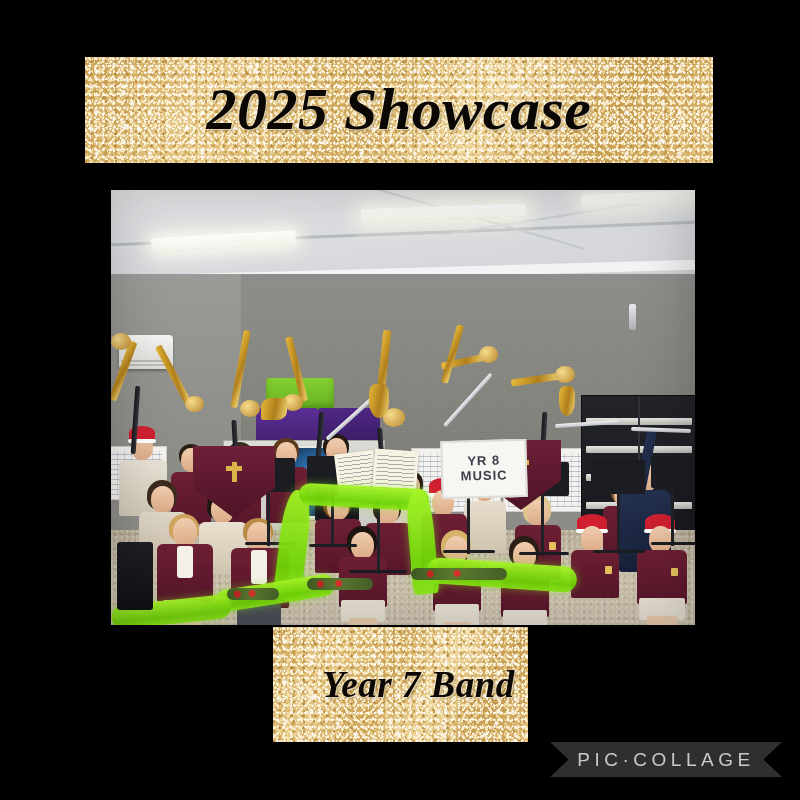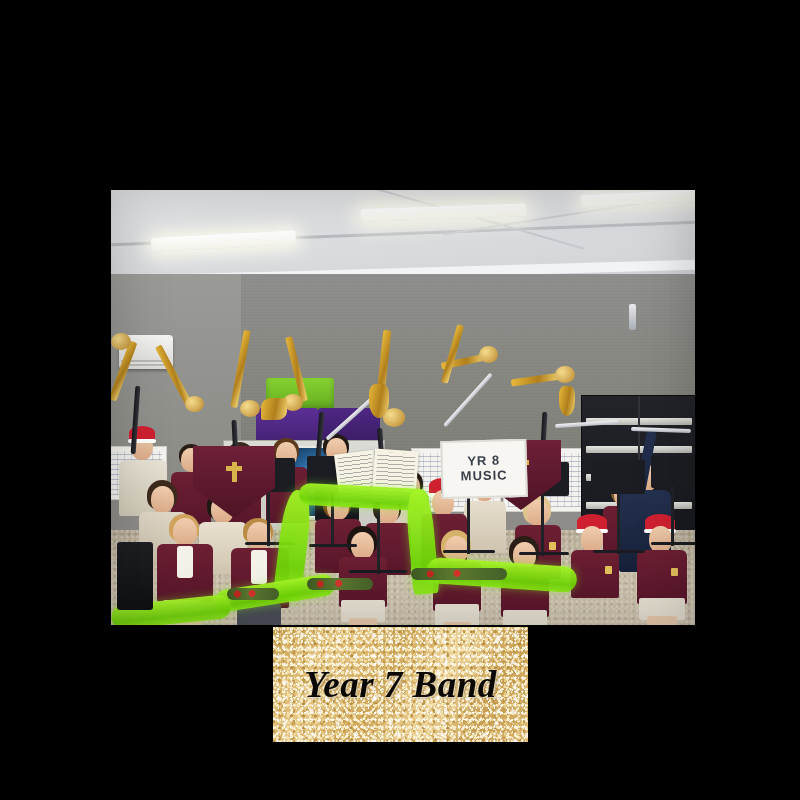--- a/index.html
+++ b/index.html
@@ -70,21 +70,21 @@
        1px 1px 0 rgba(255,246,214,.55),
        2px 2px 2px rgba(120,88,30,.45),
       -1px -1px 0 rgba(255,250,230,.30);
     letter-spacing:.5px;
   }
 
   #title-banner{left:85px;top:57px;width:628px;height:106px;}
   #title-banner .label{font-size:60px;}
 
   #caption-banner{left:273px;top:627px;width:255px;height:115px;}
-  #caption-banner .label{font-size:37px;}
+  #caption-banner .label{font-size:37px;padding-left:18px;}
   #caption-banner .label span{display:block;}
 
   
   #photo{
     position:absolute;left:111px;top:190px;width:584px;height:435px;
     overflow:hidden;background:#8d8c88;
   }
   .ph{position:absolute;}
 
   
@@ -241,20 +241,23 @@
   #watermark span{
     color:#c9c9c9;font-family:"Liberation Sans",sans-serif;
     font-size:19px;letter-spacing:4.5px;font-weight:400;
   }
 </style>
 </head>
 <body>
 
 <div id="collage">
 
+  <div id="title-banner" class="glitter">
+    <div class="label">2025 Showcase</div>
+  </div>
 
   <div id="photo">
 
     <div class="ph ceiling"></div>
     <div class="ph ceil-grid1"></div>
     <div class="ph ceil-grid2"></div>
     <div class="ph ceil-grid3"></div>
     <div class="ph light1"></div>
     <div class="ph light2"></div>
     <div class="ph light3"></div>
@@ -557,14 +560,17 @@
     <div class="ph amp"></div>
     <div class="ph vig"></div>
   </div>
 
   <div id="caption-banner" class="glitter">
     <div class="label">
       <span>Year 7 Band</span>
     </div>
   </div>
 
+  <div id="watermark">
+    <span>PIC·COLLAGE</span>
+  </div>
 
 </div>
 
 </body></html>

